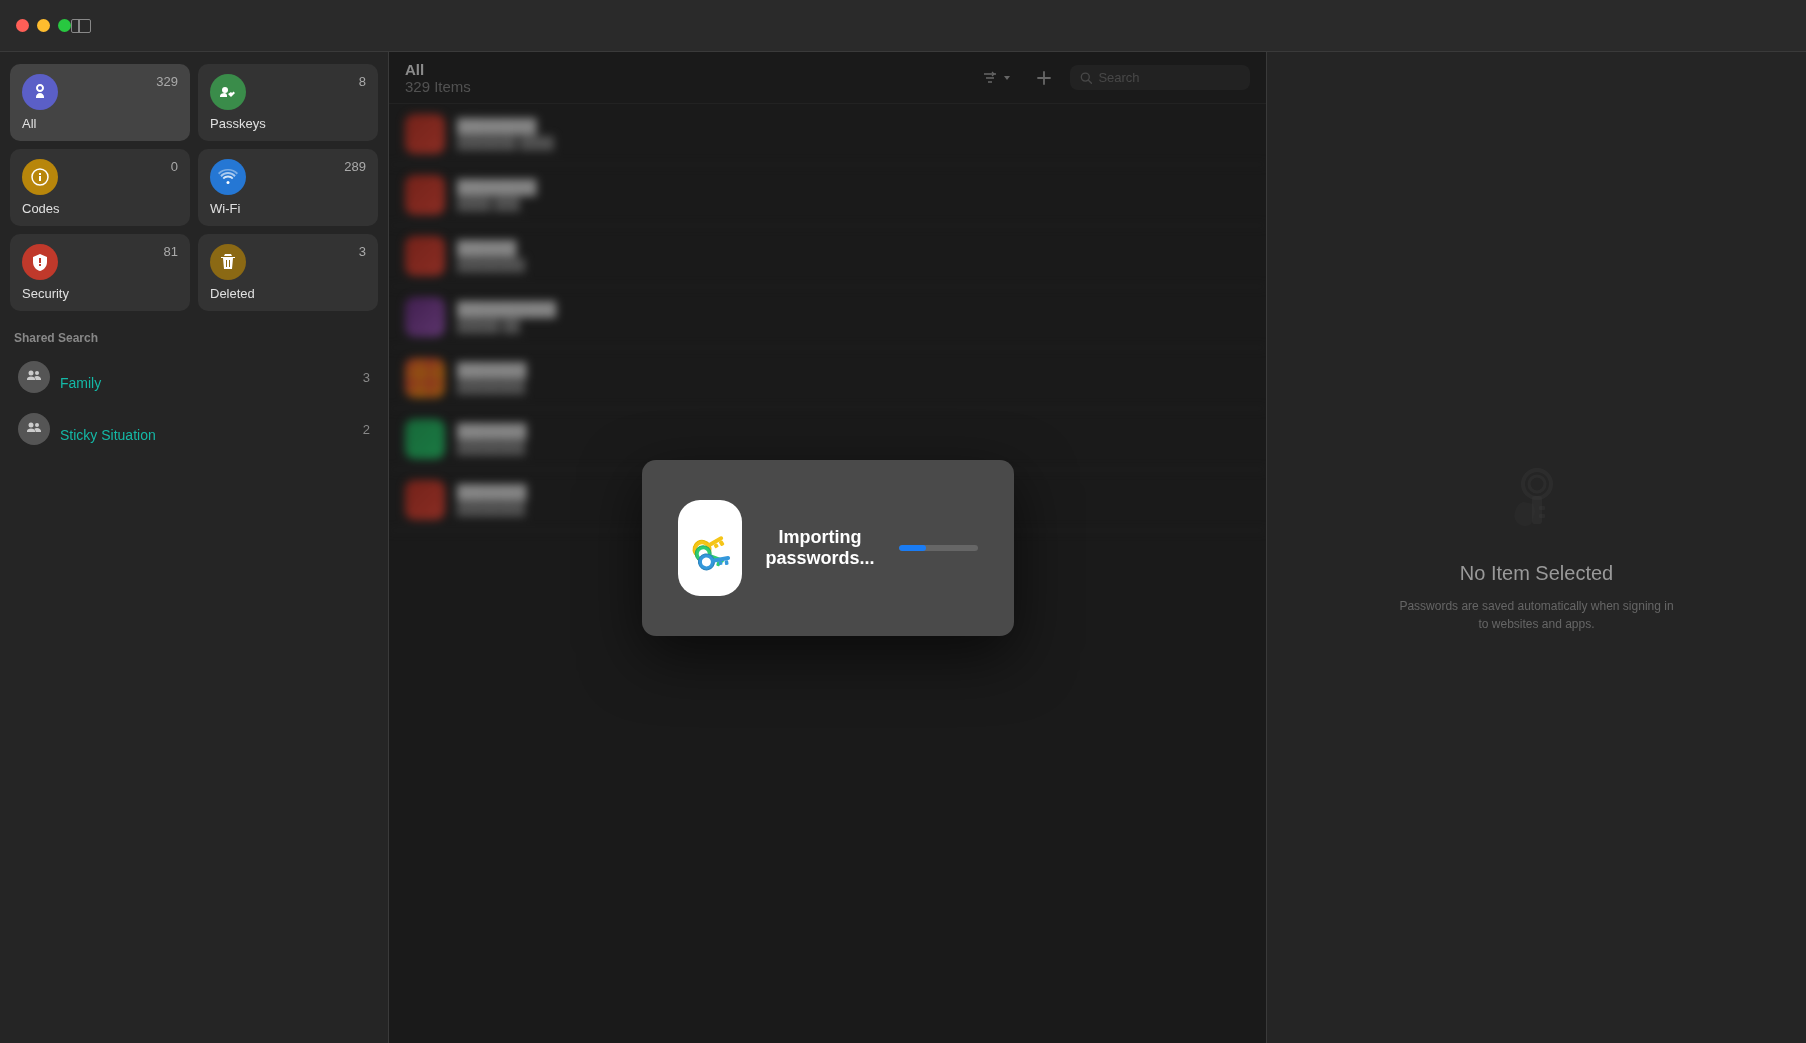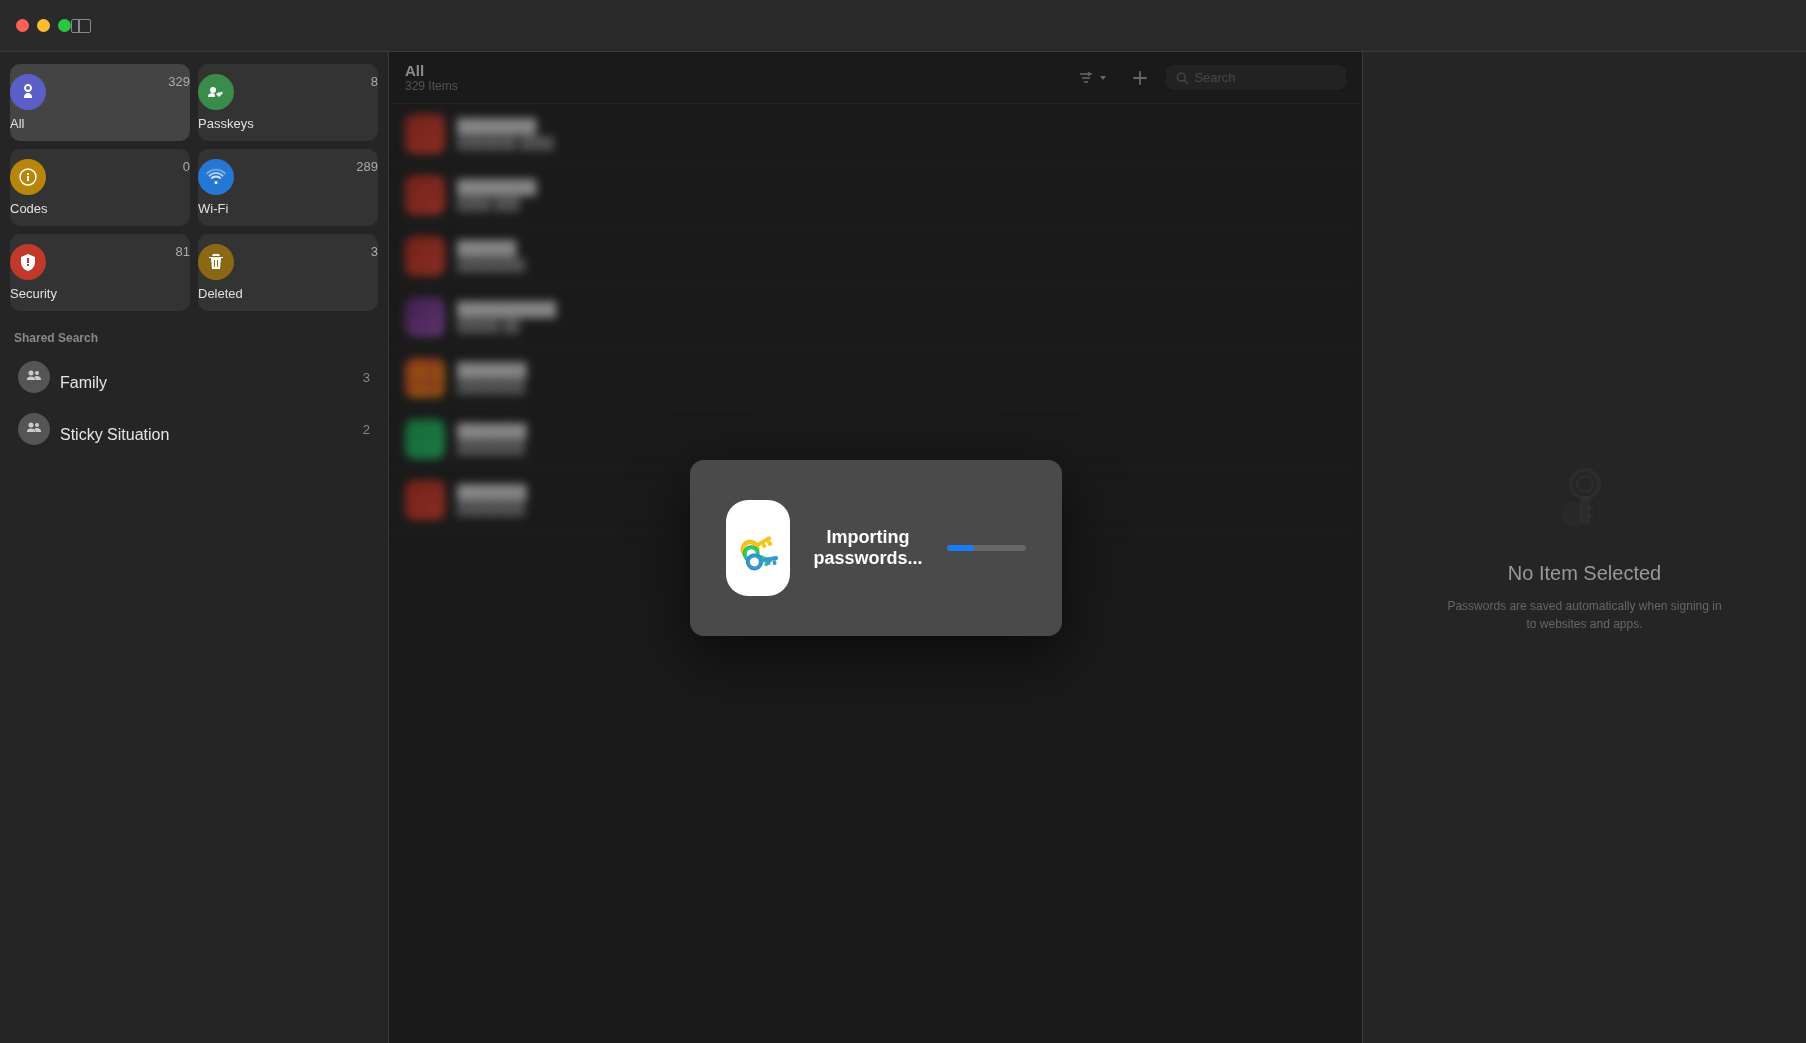--- a/index.html
+++ b/index.html
@@ -78,21 +78,21 @@
     .sidebar-grid {
       display: grid;
       grid-template-columns: 1fr 1fr;
       gap: 8px;
       margin-bottom: 8px;
     }
 
     .sidebar-item-card {
       background: #333;
       border-radius: 10px;
-      padding: 10px 0;
+      padding: 10px 12px;
       display: flex;
       flex-direction: column;
       gap: 6px;
       cursor: pointer;
       position: relative;
     }
     .sidebar-item-card.active {
       background: #444;
     }
 
@@ -159,22 +159,22 @@
       display: flex;
       align-items: center;
       justify-content: center;
       font-size: 15px;
       color: #ccc;
       flex-shrink: 0;
     }
 
     .list-label {
       flex: 1;
-      font-size: 16px;
-      color: #e5e5e5;
+      font-size: 14px;
+      color: #14b8a6;
       margin-top: 12px;
     }
 
     .list-count {
       font-size: 13px;
       color: #888;
     }
 
     
     .content-pane {
@@ -200,21 +200,21 @@
     .content-title-group {
       display: flex;
       flex-direction: column;
     }
     .content-title {
       font-size: 15px;
       font-weight: 600;
       color: #e8e8e8;
     }
     .content-subtitle {
-      font-size: 12px;
+      font-size: 15px;
       color: #888;
     }
 
     .spacer { flex: 1; }
 
     .header-btn {
       background: none;
       border: none;
       color: #aaa;
       cursor: pointer;
@@ -274,21 +274,21 @@
       font-weight: 500;
     }
     .pw-subtitle {
       font-size: 12px;
       color: #888;
       margin-top: 2px;
     }
 
     
     .detail-pane {
-      width: 444px;
+      width: 540px;
       background: #252525;
       border-left: 1px solid #3a3a3a;
       display: flex;
       flex-direction: column;
       align-items: center;
       justify-content: center;
       flex-shrink: 0;
     }
 
     .no-item-icon {

